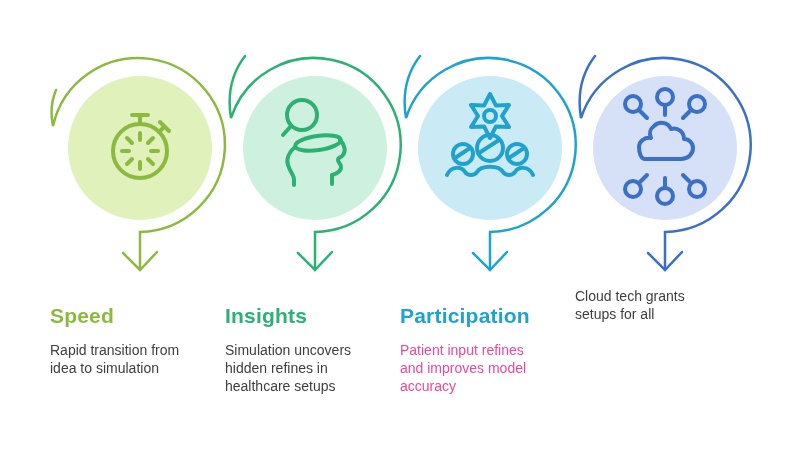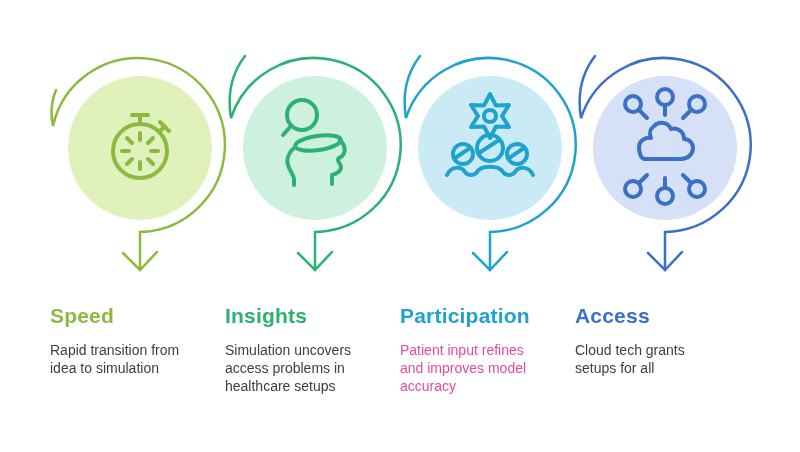--- a/index.html
+++ b/index.html
@@ -66,21 +66,21 @@
         <circle class="icon-stroke" cx="77" cy="63" r="15"></circle>
         <path class="icon-stroke" d="M 66 74 L 58 83"></path>
         <ellipse class="icon-stroke" cx="93" cy="91" rx="23" ry="7" transform="rotate(-8 93 91)"></ellipse>
         <path class="icon-stroke" d="M 115 88 C 120 93 121 99 118 103 C 116 106 113 105 113 108 C 113 111 117 112 116 116 C 115 121 110 122 107 123 L 107 132"></path>
         <path class="icon-stroke" d="M 70 95 C 64 100 61 107 63 113 C 65 120 69 123 69 127 L 69 133"></path>
       </g>
     </g>
   </svg>
   <h3 class="step-title" style="color: rgb(43, 178, 115);">Insights</h3>
   <p class="step-desc" style="color: rgb(62, 62, 62);">Simulation uncovers
-access problems in
+hidden refines in
 healthcare setups</p>
 </div>
 
 <div class="unit u3">
   <svg width="180" height="222" viewBox="0 0 180 222">
     <g style="color: rgb(202, 234, 246);">
       <circle cx="90" cy="96" r="72" fill="currentColor"></circle>
     </g>
     <g style="color: rgb(31, 163, 206);">
       <path class="outline" stroke-linecap="round" d="M 20 4 Q 0 30 6 66 A 87 87 0 1 1 90 180 L 90 218"></path>
@@ -122,16 +122,15 @@
         <circle class="icon-stroke" cx="122" cy="137" r="8"></circle>
         <path class="icon-stroke" d="M 64 58 L 72 66"></path>
         <path class="icon-stroke" d="M 90 53 L 90 63"></path>
         <path class="icon-stroke" d="M 116 58 L 108 66"></path>
         <path class="icon-stroke" d="M 64 131 L 72 123"></path>
         <path class="icon-stroke" d="M 90 136 L 90 126"></path>
         <path class="icon-stroke" d="M 116 131 L 108 123"></path>
       </g>
     </g>
   </svg>
-  <h3 class="step-title" style="color: rgb(58, 112, 198);">Access</h3>
   <p class="step-desc" style="color: rgb(62, 62, 62);">Cloud tech grants
 setups for all</p>
 </div>
 
 </body></html>

